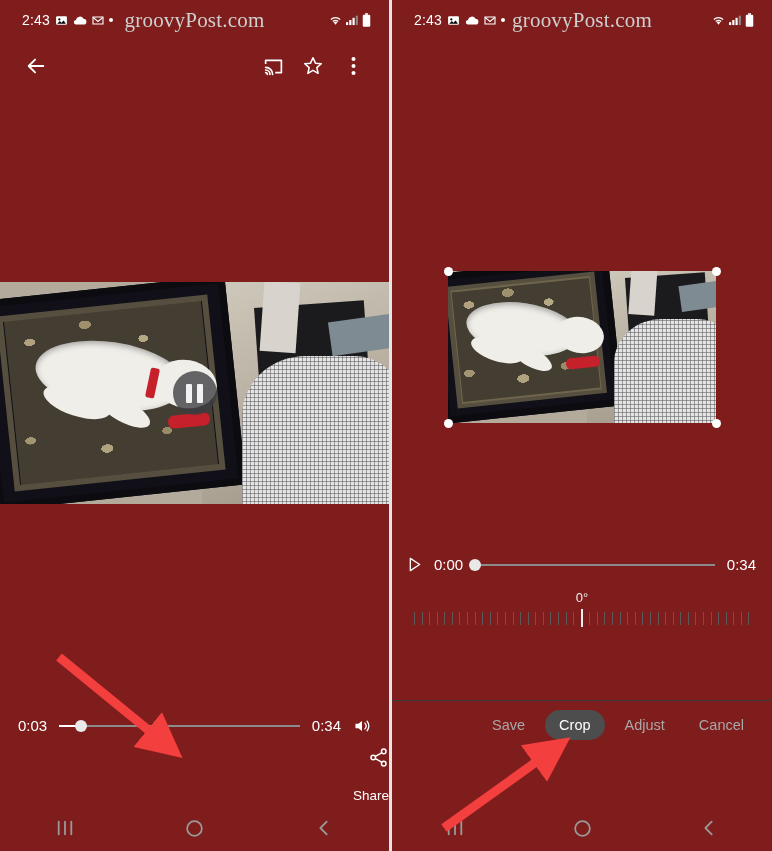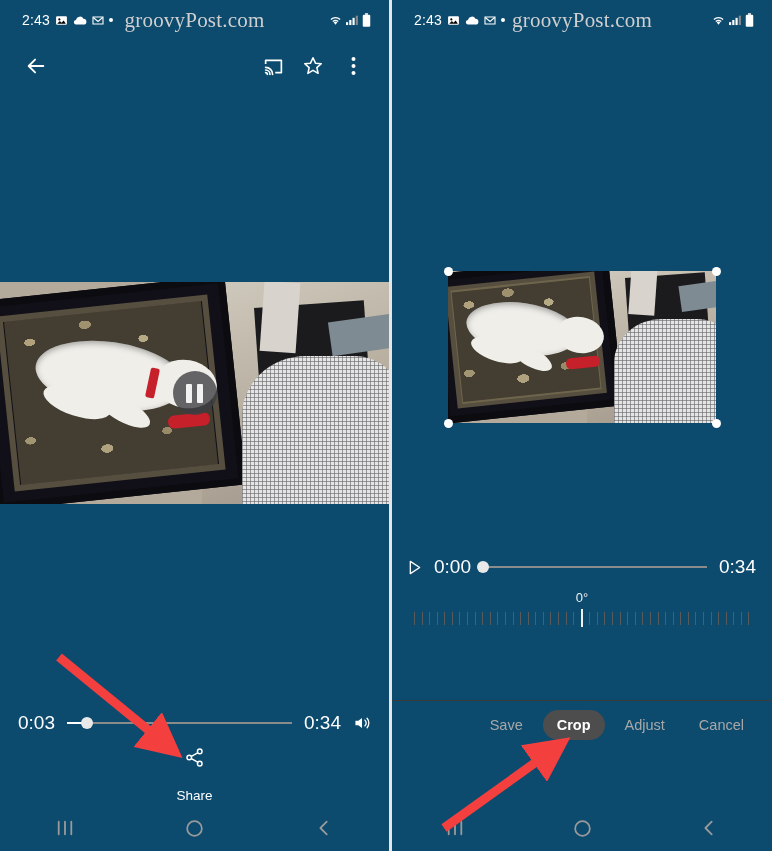--- a/index.html
+++ b/index.html
@@ -4,21 +4,21 @@
 <style>
   * { box-sizing: border-box; margin: 0; padding: 0; }
   html, body {
     width: 772px; height: 851px;
     background: #000;
     font-family: "Liberation Sans", sans-serif;
     overflow: hidden;
   }
   .page { position: relative; width: 772px; height: 851px; background: #000; display: flex; }
 
-  .panel { position: relative; height: 851px; background: #0c4a6e; overflow: hidden; }
+  .panel { position: relative; height: 851px; background: #7f1d1d; overflow: hidden; }
   .panel-left  { width: 389px; }
   .divider { width: 3px; height: 851px; background: #e6e6e6; flex: 0 0 3px; }
   .panel-right { width: 380px; }
 
   
   .statusbar {
     position: relative; height: 40px; width: 100%;
     display: flex; align-items: center; color: #fff;
   }
   .sb-left { display: flex; align-items: center; gap: 5px; margin-left: 22px; }
@@ -89,27 +89,27 @@
     background: rgba(60,62,66,.78);
     display:flex; align-items:center; justify-content:center; gap:5px;
   }
   .pause-bar { width:6px; height:19px; background:#f2f2f2; border-radius:1px; }
 
   
   .seekrow {
     position:absolute; left:0; right:0; bottom:117px;
     display:flex; align-items:center; padding: 0 18px; gap: 12px; color:#fff;
   }
-  .time-label { font-size: 19px; color:#fff; white-space:nowrap; }
+  .time-label { font-size: 15px; color:#fff; white-space:nowrap; }
   .track { position:relative; flex:1; height: 2px; background:#8b8b8b; }
   .track-fill { position:absolute; left:0; top:0; height:100%; background:#fff; }
   .track-thumb { position:absolute; top:50%; width:12px; height:12px; border-radius:50%; background:#e9e9e9; transform: translate(-50%,-50%); }
 
   .actionrow { position:absolute; left:0; right:0; bottom:48px; display:flex; }
-  .action { flex:1; display:flex; flex-direction:column; align-items:center; gap:16px; }
+  .action { flex:1; display:flex; flex-direction:column; align-items:flex-end; gap:16px; }
   .action-label { font-size:13.5px; color:#fff; }
 
   
   .navbar { position:absolute; left:0; right:0; bottom:0; height:46px; display:flex; align-items:center; }
   .nav-btn { flex:1; display:flex; align-items:center; justify-content:center; }
 
   
   .crop-stage { position:relative; width:100%; height:336px; margin-top:100px; }
   .crop-box { position:absolute; left:56px; top:131px; width:268px; height:152px; }
   .crop-scene { position:absolute; inset:0; overflow:hidden; }
@@ -124,21 +124,21 @@
   .tick { width:1px; height:13px; background:#5a5a5a; }
   .tick.center { background:#f0f0f0; height:18px; width:2px; }
 
   .tool-row { position:absolute; left:0; right:0; top:648px; display:flex; align-items:center; }
   .tool-icon { width:58px; display:flex; align-items:center; justify-content:center; }
   .reset-btn { position:absolute; right:22px; font-size:14.5px; color:#9a9a9a; }
 
   .tabsep { position:absolute; left:0; right:0; top:700px; height:1px; background:#3a3a3a; }
   .tabrow { position:absolute; left:0; right:0; top:710px; display:flex; align-items:center; justify-content:flex-end; gap:6px; padding-right:14px; }
   .tab { font-size:14.5px; color:#a8a8a8; padding:7px 14px; border-radius:16px; white-space:nowrap; }
-  .tab.active { color:#fff; background:#4d4d4d; font-weight:bold; }
+  .tab.active { color:#fff; background:#4d4d4d; font-weight:normal; }
 
   .bottomrow { position:absolute; left:0; right:0; top:762px; display:flex; align-items:center; justify-content:space-between; padding:0 18px; }
   .cancel-btn { font-size:14.5px; color:#fff; font-weight:bold; }
   .save-btn { font-size:14.5px; color:#8e8e8e; background:#232323; border-radius:19px; padding:10px 24px; }
 
   .arrow { position:absolute; pointer-events:none; }
 </style>
 </head>
 <body>
 

